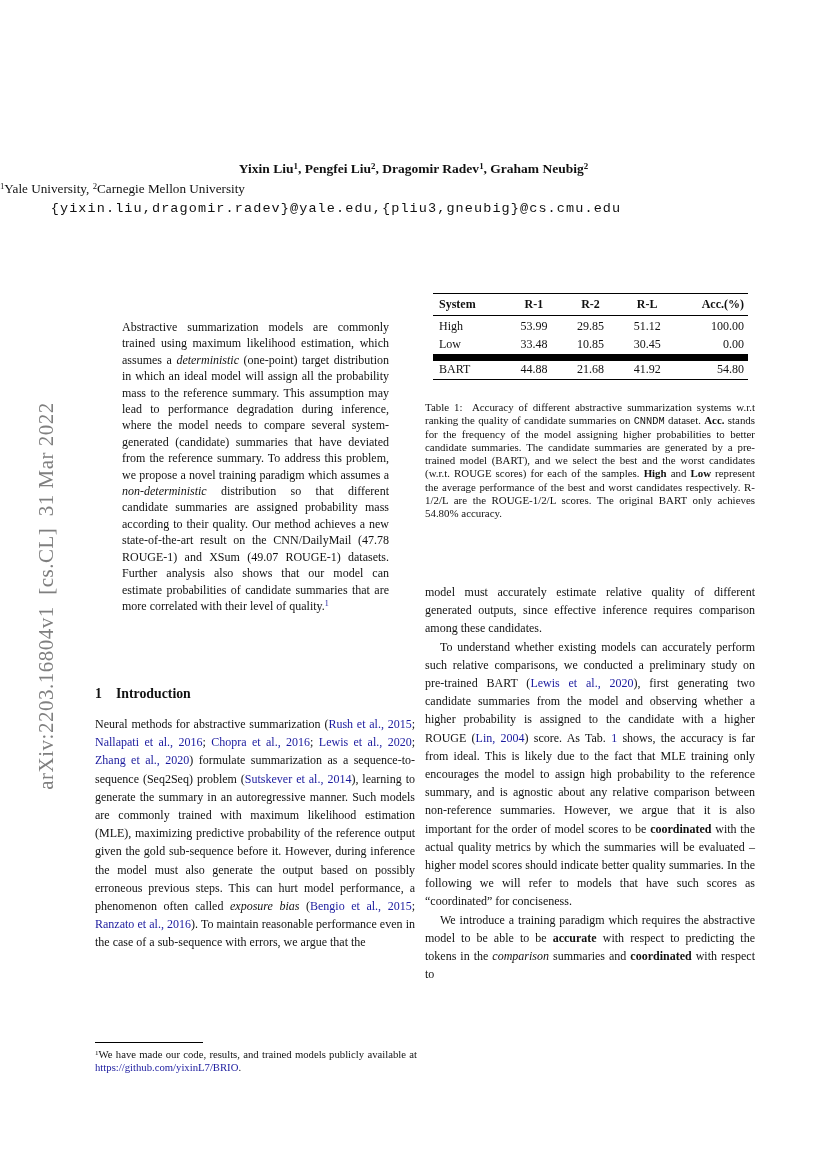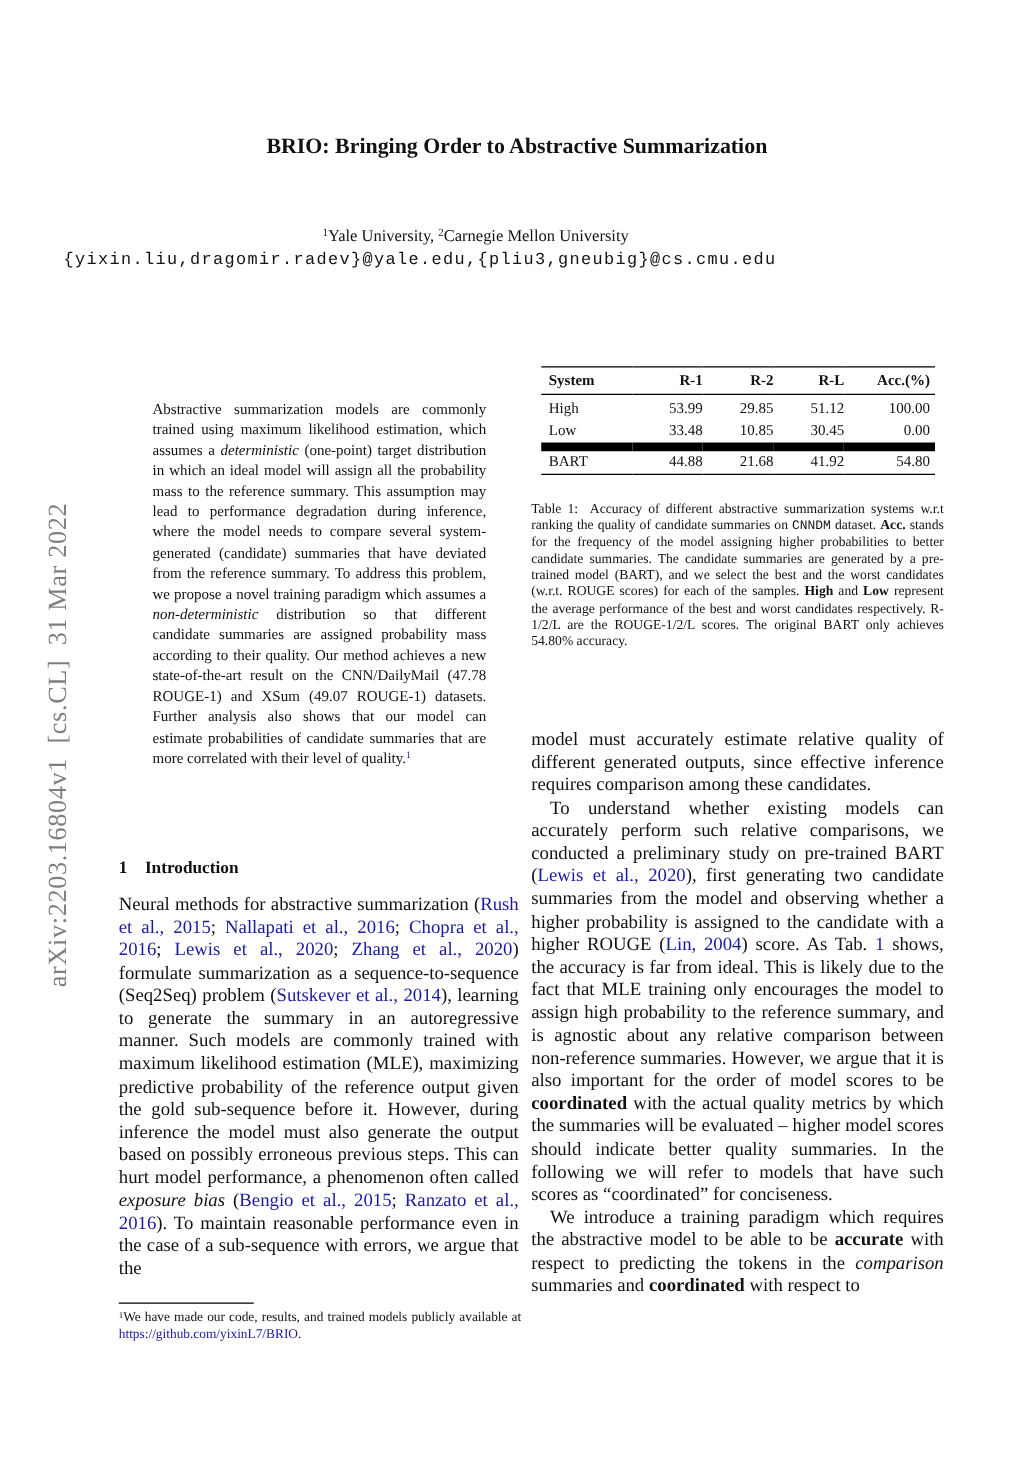--- a/index.html
+++ b/index.html
@@ -9,21 +9,21 @@
   
   .arxiv{position:absolute;left:-253px;top:583px;width:600px;height:26px;
          transform:rotate(-90deg);text-align:center;
          font-size:21px;color:#7f7f7f;letter-spacing:0.5px;white-space:pre;}
 
   
   .title{position:absolute;top:106px;left:0;width:827px;margin:0;text-align:center;
          font-size:17.5px;font-weight:bold;}
   .authors{position:absolute;top:161px;left:0;width:827px;text-align:center;
          font-size:13.5px;font-weight:bold;}
-  .affil{position:absolute;top:181px;left:0;width:761px;text-align:center;font-size:13.2px;}
+  .affil{position:absolute;top:181px;left:0;width:761px;font-size:13.2px;}
   .emails{position:absolute;top:201px;left:0;width:672px;text-align:center;
          font-family:"Liberation Mono","DejaVu Sans Mono",monospace;
          font-size:13.5px;letter-spacing:1.1px;white-space:pre;}
 
   
   .abs-head{position:absolute;top:288px;left:95px;width:320px;text-align:center;
             font-size:13.5px;font-weight:bold;}
   .abs-body{position:absolute;top:319px;left:122px;width:267px;margin:0;
             font-size:12px;line-height:16.4px;text-align:justify;}
   .sec-head{position:absolute;top:686px;left:95px;width:320px;
@@ -37,46 +37,46 @@
 
   
   .paper-table{position:absolute;top:293px;left:433px;width:315px;
             border-collapse:collapse;font-size:12px;border-bottom:1.5px solid #000;}
   .paper-table thead tr{border-top:1.5px solid #000;border-bottom:1px solid #000;}
   .paper-table th{font-weight:bold;padding:3px 0;}
   .paper-table td{padding:1px 0 2px;}
   .paper-table tr.group-start{border-top:7px solid #000000;}
   .paper-table tbody tr:first-child td{padding-top:3px;}
   .c0{text-align:left;width:72px;padding-left:6px !important;}
-  .c1,.c2,.c3{text-align:right;width:62px;}
+  .c1,.c2,.c3{text-align:center;width:62px;}
   .c4{text-align:right;width:75px;padding-right:4px !important;}
   .vb{font-weight:bold;}
   .caption{position:absolute;top:401px;left:425px;width:330px;margin:0;
             font-size:10.9px;line-height:13.1px;text-align:justify;}
   .right-body{position:absolute;top:583px;left:425px;width:330px;}
 
-  .body-text{margin:0;font-size:15px;line-height:18.2px;text-align:justify;}
+  .body-text{margin:0;font-size:12px;line-height:18.2px;text-align:justify;}
   .indent{text-indent:15px;}
 
   
   .i{font-style:italic;}
   .b{font-weight:bold;}
   .sup{font-size:0.66em;position:relative;top:-0.45em;line-height:0;}
   .cite{color:#1a1a9e;}
   .url{color:#1a1a9e;}
   .mono{font-family:"Liberation Mono","DejaVu Sans Mono",monospace;font-size:0.95em;margin-top:16px;}
 </style>
 </head>
 <body>
 
 <div class="page">
 
   <div class="arxiv">arXiv:2203.16804v1&nbsp; [cs.CL]&nbsp; 31 Mar 2022</div>
 
-  <h1 class="title">BRIO: Bringing Order to Abstractive Summarization</h1>
+  <div class="authors"><span>Yixin Liu</span><span class="sup">1</span><span>, Pengfei Liu</span><span class="sup">2</span><span>, Dragomir Radev</span><span class="sup">1</span><span>, Graham Neubig</span><span class="sup">2</span></div>
   <div class="affil"><span class="sup">1</span><span>Yale University, </span><span class="sup">2</span><span>Carnegie Mellon University</span></div>
   <div class="emails">{yixin.liu,dragomir.radev}@yale.edu,{pliu3,gneubig}@cs.cmu.edu</div>
 
   <p class="abs-body"><span>Abstractive summarization models are commonly trained using maximum likelihood estimation, which assumes a </span><span class="i">deterministic</span><span> (one-point) target distribution in which an ideal model will assign all the probability mass to the reference summary. This assumption may lead to performance degradation during inference, where the model needs to compare several system-generated (candidate) summaries that have deviated from the reference summary. To address this problem, we propose a novel training paradigm which assumes a </span><span class="i">non-deterministic</span><span> distribution so that different candidate summaries are assigned probability mass according to their quality. Our method achieves a new state-of-the-art result on the CNN/DailyMail (47.78 ROUGE-1) and XSum (49.07 ROUGE-1) datasets. Further analysis also shows that our model can estimate probabilities of candidate summaries that are more correlated with their level of quality.</span><span class="sup cite">1</span></p>
 
   <div class="sec-head">
     <span class="sec-num">1</span><span>Introduction</span>
   </div>
 
   <div class="left-body">

